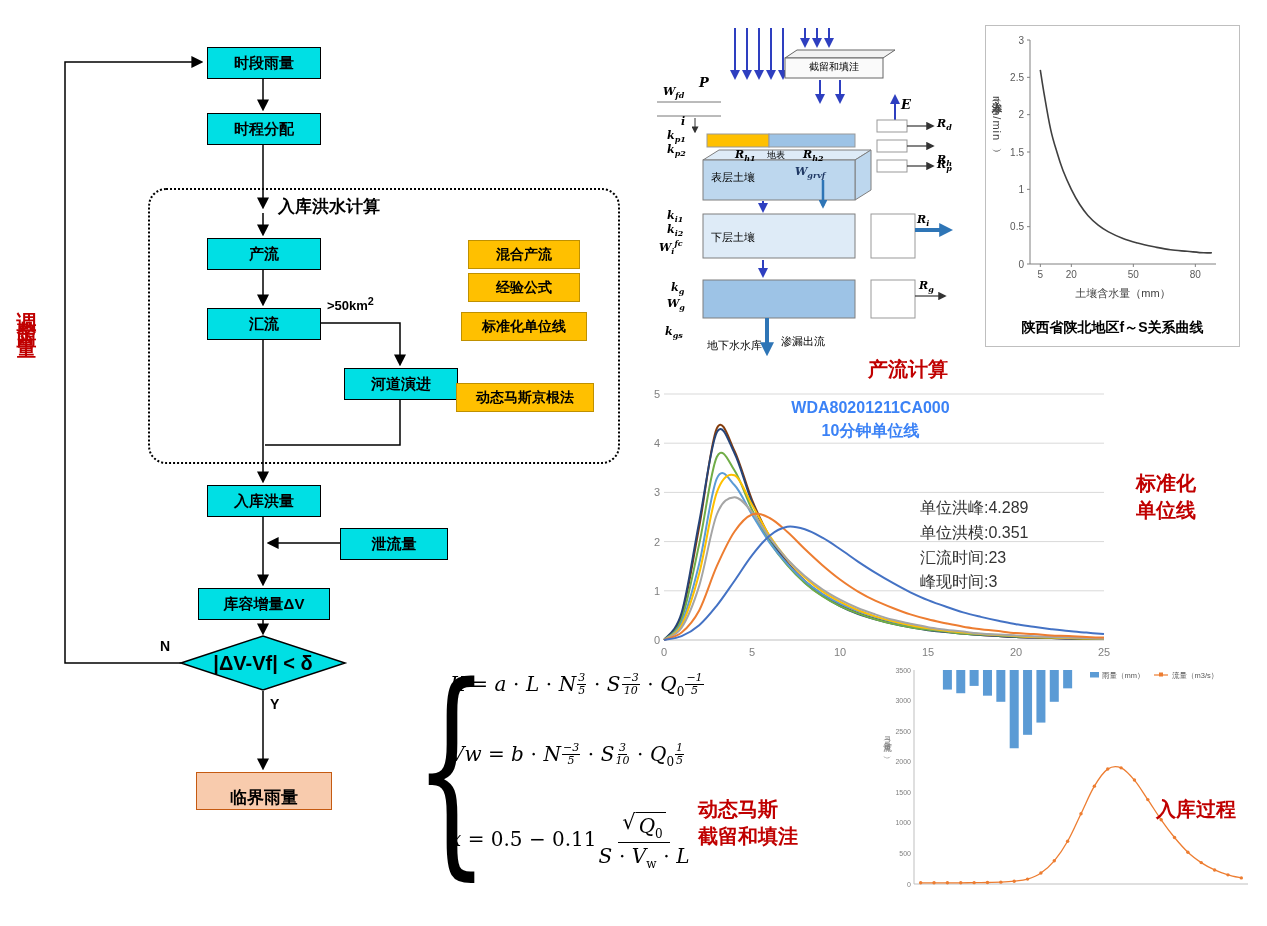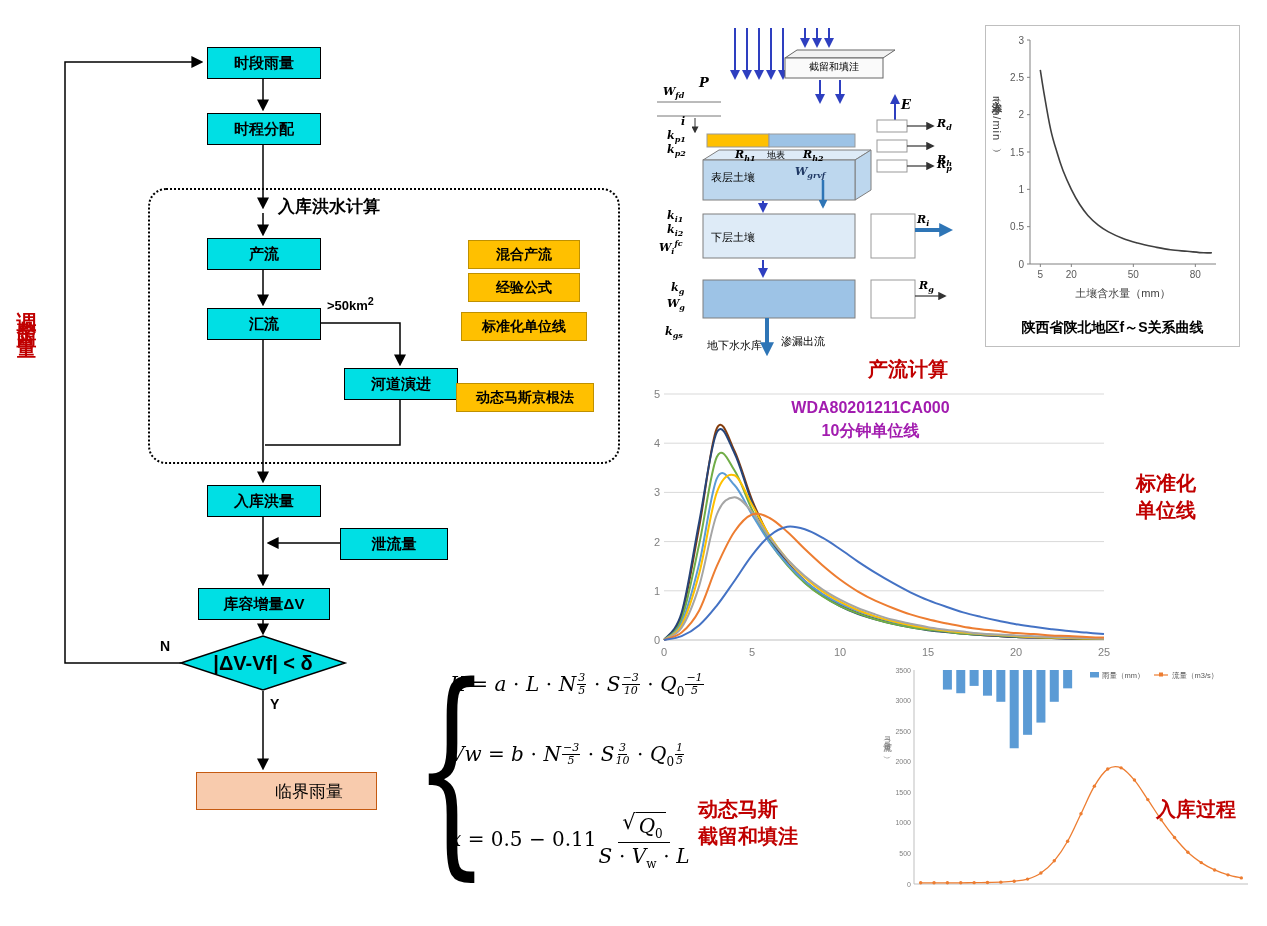--- a/index.html
+++ b/index.html
@@ -4,38 +4,38 @@
 <style>
   html,body{margin:0;padding:0;background:#fff;}
   .canvas{position:relative;width:1267px;height:926px;background:#fff;overflow:hidden;
           font-family:"Liberation Sans","DejaVu Sans",sans-serif;color:#000;}
   .abs{position:absolute;}
   svg{position:absolute;left:0;top:0;}
   .node{position:absolute;display:flex;align-items:center;justify-content:center;
         font-size:15px;font-weight:bold;border:1px solid #000;background:var(--node-fill);}
   .method{position:absolute;display:flex;align-items:center;justify-content:center;
         font-size:14px;font-weight:bold;background:var(--method-fill);border:1.5px solid var(--method-border);}
-  .critical{position:absolute;display:flex;align-items:center;justify-content:center;
-        font-size:17px;font-weight:normal;background:var(--critical-fill);border:1.5px solid #C55A11;padding-left:45px;}
+  .critical{position:absolute;display:flex;align-items:flex-end;justify-content:center;
+        font-size:17px;font-weight:bold;background:var(--critical-fill);border:1.5px solid #C55A11;}
   .group-box{position:absolute;border:2.5px dotted #000;border-radius:18px;}
   .group-title{position:absolute;left:128px;top:5px;font-size:17px;font-weight:bold;}
   .side-label{position:absolute;writing-mode:vertical-rl;text-orientation:upright;
         letter-spacing:9px;font-size:20px;font-weight:bold;color:var(--accent-red);}
   .red-note{position:absolute;font-size:20px;font-weight:bold;color:var(--accent-red);line-height:1.35;white-space:nowrap;}
   .branch-label{position:absolute;font-size:13px;font-weight:bold;}
   .nylabel{position:absolute;font-size:14px;font-weight:bold;}
   .diamond-text{position:absolute;display:flex;align-items:center;justify-content:center;
         font-size:20px;font-weight:bold;}
   .chart-frame{position:absolute;border:1px solid #BFBFBF;background:#fff;}
   .v-label{position:absolute;writing-mode:vertical-rl;text-orientation:mixed;font-size:11px;color:#404040;letter-spacing:1px;}
   .v-label.small{font-size:8.5px;color:#808080;letter-spacing:0;}
   .x-label{position:absolute;text-align:center;font-size:11px;color:#404040;}
   .chart-caption{position:absolute;text-align:center;font-size:14px;font-weight:bold;}
   .uh-title{position:absolute;left:40px;right:60px;top:8px;text-align:center;font-size:16px;
-        font-weight:bold;color:#a21caf;line-height:1.45;}
+        font-weight:bold;color:#3b82f6;line-height:1.45;}
   .uh-stats{position:absolute;left:272px;top:108px;font-size:16px;color:#333;line-height:1.55;}
   .soil-label{position:absolute;font-family:"DejaVu Serif","Liberation Serif",serif;font-style:italic;
         font-weight:bold;font-size:11px;white-space:nowrap;line-height:1;}
   .soil-label sub,.soil-label sup{font-size:8px;}
   .soil-label.cjk{font-family:"Liberation Sans","DejaVu Sans",sans-serif;font-style:normal;font-weight:normal;font-size:11px;}
   .soil-label.tiny{font-size:9px;}
   .soil-label.latin{font-style:italic;font-size:13px;}
   .soil-label.interc{width:94px;text-align:center;font-size:10px;}
   .soil-label.wg{color:#1F3864;}
   .eq-line{position:absolute;left:36px;font-family:"DejaVu Serif","Liberation Serif",serif;font-size:20px;white-space:nowrap;}
@@ -275,20 +275,26 @@
         <path d="M16.0,252.0 C18.9,249.1 27.7,247.5 33.6,234.8 C39.5,222.1 45.3,199.8 51.2,175.7 C57.1,151.7 62.9,103.7 68.8,90.6 C74.7,77.5 80.5,91.0 86.4,97.0 C92.3,103.0 98.1,116.9 104.0,126.5 C109.9,136.1 115.7,146.4 121.6,154.6 C127.5,162.8 133.3,169.3 139.2,175.7 C145.1,182.1 150.9,188.0 156.8,193.0 C162.7,198.0 168.5,202.0 174.4,205.8 C180.3,209.5 186.1,212.7 192.0,215.6 C197.9,218.5 203.7,220.8 209.6,223.0 C215.5,225.2 221.3,227.1 227.2,228.9 C233.1,230.7 238.9,232.4 244.8,233.8 C250.7,235.2 256.5,236.2 262.4,237.2 C268.3,238.3 274.1,239.3 280.0,240.2 C285.9,241.1 291.7,241.9 297.6,242.7 C303.5,243.4 309.3,244.0 315.2,244.6 C321.1,245.2 326.9,245.7 332.8,246.1 C338.7,246.5 344.5,246.8 350.4,247.1 C356.3,247.4 362.1,247.8 368.0,248.1 C373.9,248.3 379.7,248.4 385.6,248.6 C391.5,248.7 397.3,248.9 403.2,249.0 C409.1,249.2 414.9,249.4 420.8,249.5 C426.7,249.7 432.5,249.9 438.4,250.0 C444.3,250.2 453.1,250.4 456.0,250.5" stroke="#5B9BD5" stroke-width="2" fill="none" stroke-linejoin="round"></path>
         <path d="M16.0,252.0 C18.9,249.5 27.7,248.3 33.6,237.2 C39.5,226.2 45.3,207.7 51.2,185.6 C57.1,163.4 62.9,120.8 68.8,104.4 C74.7,88.0 80.5,85.1 86.4,87.2 C92.3,89.2 98.1,106.6 104.0,116.7 C109.9,126.8 115.7,138.6 121.6,147.7 C127.5,156.8 133.3,164.3 139.2,171.3 C145.1,178.3 150.9,184.2 156.8,189.5 C162.7,194.8 168.5,199.3 174.4,203.3 C180.3,207.3 186.1,210.5 192.0,213.6 C197.9,216.7 203.7,219.5 209.6,222.0 C215.5,224.4 221.3,226.5 227.2,228.4 C233.1,230.3 238.9,231.8 244.8,233.3 C250.7,234.8 256.5,236.1 262.4,237.2 C268.3,238.4 274.1,239.3 280.0,240.2 C285.9,241.1 291.7,241.9 297.6,242.7 C303.5,243.4 309.3,244.0 315.2,244.6 C321.1,245.2 326.9,245.7 332.8,246.1 C338.7,246.5 344.5,246.8 350.4,247.1 C356.3,247.4 362.1,247.7 368.0,248.1 C373.9,248.4 379.7,248.8 385.6,249.0 C391.5,249.3 397.3,249.4 403.2,249.5 C409.1,249.7 414.9,249.9 420.8,250.0 C426.7,250.2 432.5,250.4 438.4,250.5 C444.3,250.6 453.1,250.5 456.0,250.5" stroke="#FFC000" stroke-width="2" fill="none" stroke-linejoin="round"></path>
         <path d="M16.0,252.0 C18.9,249.9 27.7,248.7 33.6,239.7 C39.5,230.7 45.3,216.7 51.2,197.9 C57.1,179.0 62.9,141.3 68.8,126.5 C74.7,111.8 80.5,109.7 86.4,109.3 C92.3,108.9 98.1,117.4 104.0,124.1 C109.9,130.8 115.7,141.8 121.6,149.7 C127.5,157.5 133.3,164.9 139.2,171.3 C145.1,177.7 150.9,183.0 156.8,188.0 C162.7,193.0 168.5,197.4 174.4,201.3 C180.3,205.3 186.1,208.5 192.0,211.7 C197.9,214.8 203.7,217.6 209.6,220.0 C215.5,222.5 221.3,224.4 227.2,226.4 C233.1,228.4 238.9,230.3 244.8,231.8 C250.7,233.4 256.5,234.5 262.4,235.8 C268.3,237.0 274.1,238.2 280.0,239.2 C285.9,240.2 291.7,240.9 297.6,241.7 C303.5,242.4 309.3,243.0 315.2,243.6 C321.1,244.3 326.9,245.1 332.8,245.6 C338.7,246.1 344.5,246.3 350.4,246.6 C356.3,246.9 362.1,247.2 368.0,247.6 C373.9,247.9 379.7,248.3 385.6,248.6 C391.5,248.8 397.3,248.9 403.2,249.0 C409.1,249.2 414.9,249.4 420.8,249.5 C426.7,249.7 432.5,249.9 438.4,250.0 C444.3,250.2 453.1,250.4 456.0,250.5" stroke="#A5A5A5" stroke-width="2" fill="none" stroke-linejoin="round"></path>
         <path d="M16.0,252.0 C18.9,250.8 27.7,249.5 33.6,244.6 C39.5,239.7 45.3,233.5 51.2,222.5 C57.1,211.4 62.9,191.3 68.8,178.2 C74.7,165.1 80.5,152.4 86.4,143.8 C92.3,135.1 98.1,128.8 104.0,126.5 C109.9,124.2 115.7,127.1 121.6,130.0 C127.5,132.9 133.3,138.6 139.2,143.8 C145.1,148.9 150.9,155.4 156.8,161.0 C162.7,166.6 168.5,172.1 174.4,177.2 C180.3,182.3 186.1,187.1 192.0,191.5 C197.9,195.8 203.7,199.8 209.6,203.3 C215.5,206.8 221.3,209.9 227.2,212.6 C233.1,215.4 238.9,217.7 244.8,220.0 C250.7,222.3 256.5,224.5 262.4,226.4 C268.3,228.3 274.1,229.9 280.0,231.3 C285.9,232.8 291.7,234.0 297.6,235.3 C303.5,236.5 309.3,237.7 315.2,238.7 C321.1,239.7 326.9,240.4 332.8,241.2 C338.7,241.9 344.5,242.5 350.4,243.1 C356.3,243.8 362.1,244.6 368.0,245.1 C373.9,245.6 379.7,245.7 385.6,246.1 C391.5,246.5 397.3,247.2 403.2,247.6 C409.1,247.9 414.9,247.8 420.8,248.1 C426.7,248.3 432.5,248.8 438.4,249.0 C444.3,249.3 453.1,249.5 456.0,249.5" stroke="#ED7D31" stroke-width="2" fill="none" stroke-linejoin="round"></path>
         <path d="M16.0,252.0 C18.9,251.3 27.7,250.5 33.6,248.1 C39.5,245.6 45.3,242.3 51.2,237.2 C57.1,232.2 62.9,224.9 68.8,217.6 C74.7,210.2 80.5,201.3 86.4,193.0 C92.3,184.6 98.1,174.9 104.0,167.4 C109.9,159.8 115.7,152.5 121.6,147.7 C127.5,142.9 133.3,139.9 139.2,138.8 C145.1,137.8 150.9,139.5 156.8,141.3 C162.7,143.1 168.5,146.4 174.4,149.7 C180.3,152.9 186.1,157.0 192.0,161.0 C197.9,164.9 203.7,169.3 209.6,173.3 C215.5,177.2 221.3,181.0 227.2,184.6 C233.1,188.2 238.9,191.6 244.8,194.9 C250.7,198.2 256.5,201.4 262.4,204.3 C268.3,207.1 274.1,209.8 280.0,212.1 C285.9,214.5 291.7,216.5 297.6,218.5 C303.5,220.6 309.3,222.7 315.2,224.4 C321.1,226.2 326.9,227.5 332.8,228.9 C338.7,230.3 344.5,231.6 350.4,232.8 C356.3,234.0 362.1,235.3 368.0,236.3 C373.9,237.2 379.7,237.9 385.6,238.7 C391.5,239.5 397.3,240.4 403.2,241.2 C409.1,241.9 414.9,242.6 420.8,243.1 C426.7,243.7 432.5,244.1 438.4,244.6 C444.3,245.1 453.1,245.8 456.0,246.1" stroke="#4472C4" stroke-width="2" fill="none" stroke-linejoin="round"></path>
       </svg>
     <div class="uh-title">
       <div>WDA80201211CA000</div>
       <div>10分钟单位线</div>
     </div>
+    <div class="uh-stats">
+      <div>单位洪峰:4.289</div>
+      <div>单位洪模:0.351</div>
+      <div>汇流时间:23</div>
+      <div>峰现时间:3</div>
+    </div>
   </div>
 
   <div class="abs" style="left:414px;top:658px;width:310px;height:250px">
     <div id="eq-brace">{</div>
     <div class="eq-line" id="eq0" style="top:14px"><span class="eq-i">K</span><span> = </span><span class="eq-i">a</span><span> ⋅ </span><span class="eq-i">L</span><span> ⋅ </span><span class="eq-i">N</span><span class="eq-supfrac">
           <span class="num">3</span>
           <span class="den">5</span>
         </span><span> ⋅ </span><span class="eq-i">S</span><span class="eq-supfrac">
           <span class="num">−3</span>
           <span class="den">10</span>

